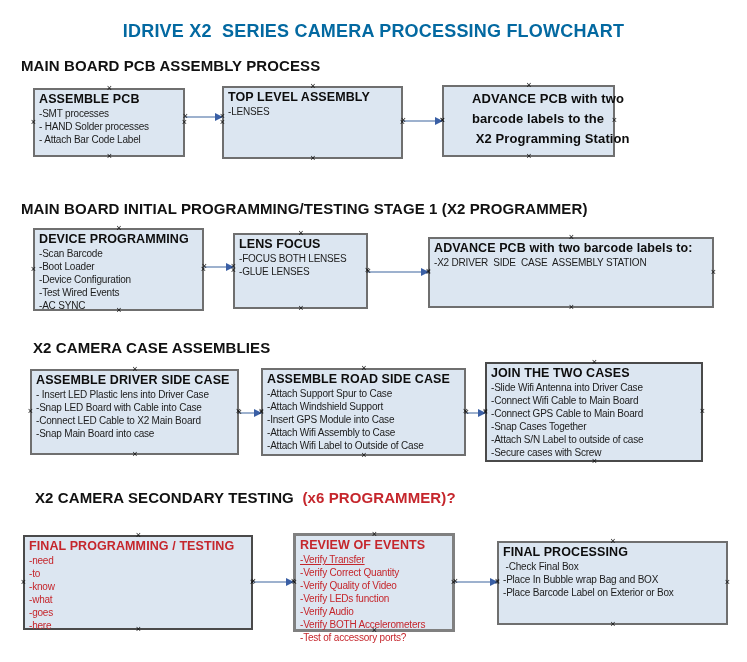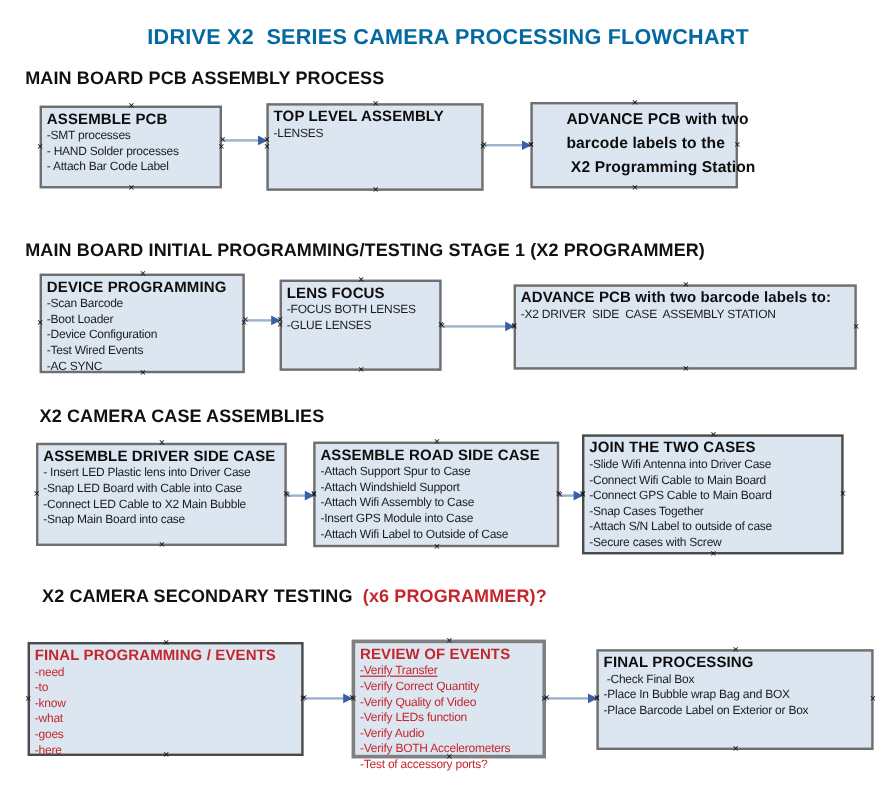--- a/index.html
+++ b/index.html
@@ -122,33 +122,33 @@
       <div class="arrow-x" style="left: 229px; top: 262px;">×</div>
       <div class="arrow-line" style="left: 368px; top: 271px; width: 54px; background: rgb(157, 177, 206);"></div>
       <div class="arrow-head" style="left: 421px; top: 268px; border-left-color: rgb(58, 95, 165);"></div>
       <div class="arrow-x" style="left: 364px; top: 267px;">×</div>
       <div class="arrow-x" style="left: 424px; top: 267px;">×</div>
       <div class="section-heading" style="left: 33px; top: 339px;"><span>X2 CAMERA CASE ASSEMBLIES</span></div>
       <div class="flow-box" style="left: 30px; top: 369px; width: 209px; height: 86px; background: rgb(220, 230, 241);">
         <div class="box-title">ASSEMBLE DRIVER SIDE CASE</div>
         <div class="box-line">- Insert LED Plastic lens into Driver Case</div>
         <div class="box-line">-Snap LED Board with Cable into Case</div>
-        <div class="box-line">-Connect LED Cable to X2 Main Bubble</div>
+        <div class="box-line">-Connect LED Cable to X2 Main Board</div>
         <div class="box-line">-Snap Main Board into case</div>
         <div class="handle h-top">×</div>
         <div class="handle h-bottom">×</div>
         <div class="handle h-left">×</div>
         <div class="handle h-right">×</div>
       </div>
       <div class="flow-box" style="left: 261px; top: 368px; width: 205px; height: 88px; background: rgb(220, 230, 241);">
         <div class="box-title">ASSEMBLE ROAD SIDE CASE</div>
         <div class="box-line">-Attach Support Spur to Case</div>
         <div class="box-line">-Attach Windshield Support</div>
+        <div class="box-line">-Insert GPS Module into Case</div>
         <div class="box-line">-Attach Wifi Assembly to Case</div>
-        <div class="box-line">-Insert GPS Module into Case</div>
         <div class="box-line">-Attach Wifi Label to Outside of Case</div>
         <div class="handle h-top">×</div>
         <div class="handle h-bottom">×</div>
         <div class="handle h-left">×</div>
         <div class="handle h-right">×</div>
       </div>
       <div class="flow-box" style="left: 485px; top: 362px; width: 218px; height: 100px; background: rgb(220, 230, 241); border: 2px solid rgb(74, 74, 74);">
         <div class="box-title">JOIN THE TWO CASES</div>
         <div class="box-line">-Slide Wifi Antenna into Driver Case</div>
         <div class="box-line">-Connect Wifi Cable to Main Board</div>
@@ -164,21 +164,21 @@
       <div class="arrow-line" style="left: 239px; top: 412px; width: 16px; background: rgb(157, 177, 206);"></div>
       <div class="arrow-head" style="left: 254px; top: 409px; border-left-color: rgb(58, 95, 165);"></div>
       <div class="arrow-x" style="left: 235px; top: 408px;">×</div>
       <div class="arrow-x" style="left: 257px; top: 408px;">×</div>
       <div class="arrow-line" style="left: 466px; top: 412px; width: 13px; background: rgb(157, 177, 206);"></div>
       <div class="arrow-head" style="left: 478px; top: 409px; border-left-color: rgb(58, 95, 165);"></div>
       <div class="arrow-x" style="left: 462px; top: 408px;">×</div>
       <div class="arrow-x" style="left: 481px; top: 408px;">×</div>
       <div class="section-heading" style="left: 35px; top: 489px;"><span>X2 CAMERA SECONDARY TESTING </span><span style="color: rgb(197, 38, 44);"> (x6 PROGRAMMER)?</span></div>
       <div class="flow-box" style="left: 23px; top: 535px; width: 230px; height: 95px; background: rgb(220, 230, 241); border: 2px solid rgb(74, 74, 74);">
-        <div class="box-title" style="color: rgb(197, 38, 44);">FINAL PROGRAMMING / EVENTS</div>
+        <div class="box-title" style="color: rgb(197, 38, 44);">FINAL PROGRAMMING / TESTING</div>
         <div class="box-line" style="color: rgb(197, 38, 44);">-need</div>
         <div class="box-line" style="color: rgb(197, 38, 44);">-to</div>
         <div class="box-line" style="color: rgb(197, 38, 44);">-know</div>
         <div class="box-line" style="color: rgb(197, 38, 44);">-what</div>
         <div class="box-line" style="color: rgb(197, 38, 44);">-goes</div>
         <div class="box-line" style="color: rgb(197, 38, 44);">-here</div>
         <div class="handle h-top">×</div>
         <div class="handle h-bottom">×</div>
         <div class="handle h-left">×</div>
         <div class="handle h-right">×</div>

